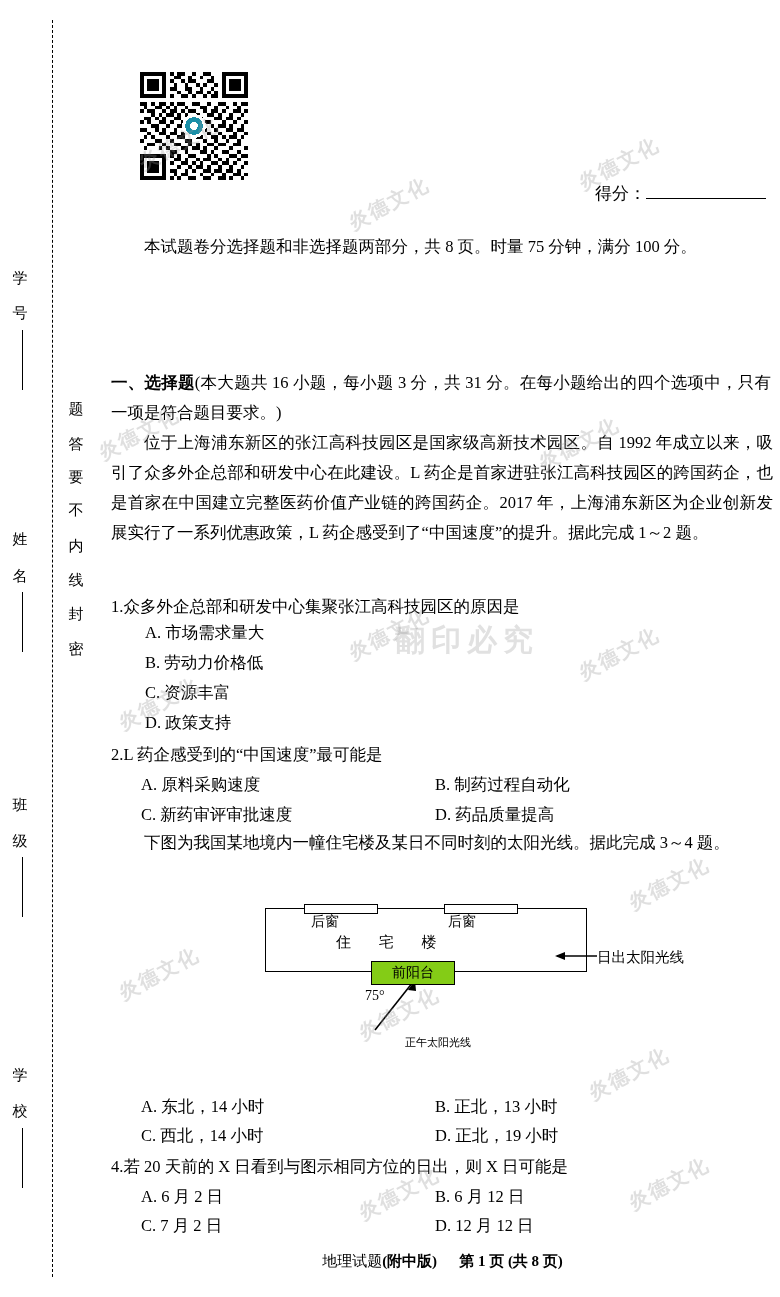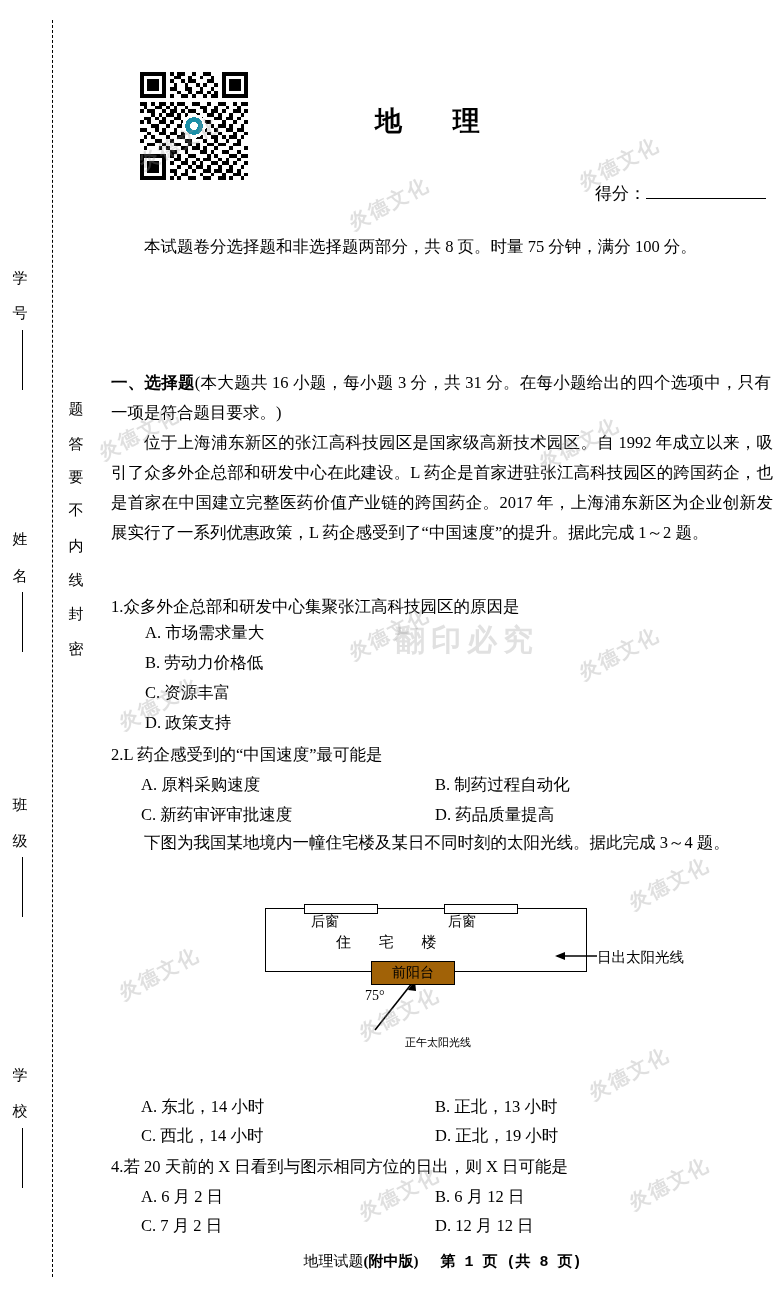--- a/index.html
+++ b/index.html
@@ -206,21 +206,21 @@
   .lbl-win-l { position: absolute; left: 45px; top: 4px; font-size: 14px; }
   .lbl-win-r { position: absolute; left: 182px; top: 4px; font-size: 14px; }
   .lbl-house { position: absolute; left: 70px; top: 24px; font-size: 15px; letter-spacing: 12px; }
   .balcony {
     position: absolute;
     left: 105px;
     top: 52px;
     width: 82px;
     height: 22px;
     border: 1.2px solid #000;
-    background: #a16207;
+    background: #84cc16;
     font-size: 14px;
     text-align: center;
     line-height: 22px;
   }
   .sun-rise-label {
     position: absolute;
     left: 372px;
     top: 58px;
     font-size: 14.5px;
     white-space: nowrap;
@@ -253,21 +253,21 @@
 
   .footer {
     position: absolute;
     left: 0;
     top: 1252px;
     width: 675px;
     text-align: center;
     font-size: 15px;
   }
   .footer .bracket { font-weight: bold; }
-  .footer .pg { margin-left: 22px; font-weight: bold; font-family: Liberation Mono, monospace; }
+  .footer .pg { margin-left: 22px; font-weight: bold; }
 
   
   .wm {
     position: absolute;
     color: rgba(150,150,150,0.30);
     font-size: 20px;
     font-weight: bold;
     transform: rotate(-28deg);
     white-space: nowrap;
     pointer-events: none;
@@ -534,21 +534,20 @@
             <rect x="21" y="28" width="2" height="1"></rect>
             <rect x="24" y="28" width="1" height="1"></rect>
             <rect x="27" y="28" width="1" height="1"></rect>
         </g>
         <circle cx="14.5" cy="14.5" r="3.2" fill="#fff"></circle>
         <circle cx="14.5" cy="14.5" r="2.4" fill="#1a8fa8"></circle>
         <circle cx="14.5" cy="14.5" r="1.0" fill="#fff"></circle>
       </svg>
     </div>
 
-    <div class="subject">地    理</div>
 
     <div class="score">
       <span>得分：</span><span class="blank"></span>
     </div>
 
     <div class="para intro">本试题卷分选择题和非选择题两部分，共 8 页。时量 75 分钟，满分 100 分。</div>
 
 
     <div class="para big-q">
       <b>一、选择题</b><span>(本大题共 16 小题，每小题 3 分，共 31 分。在每小题给出的四个选项中，只有一项是符合题目要求。)</span>

